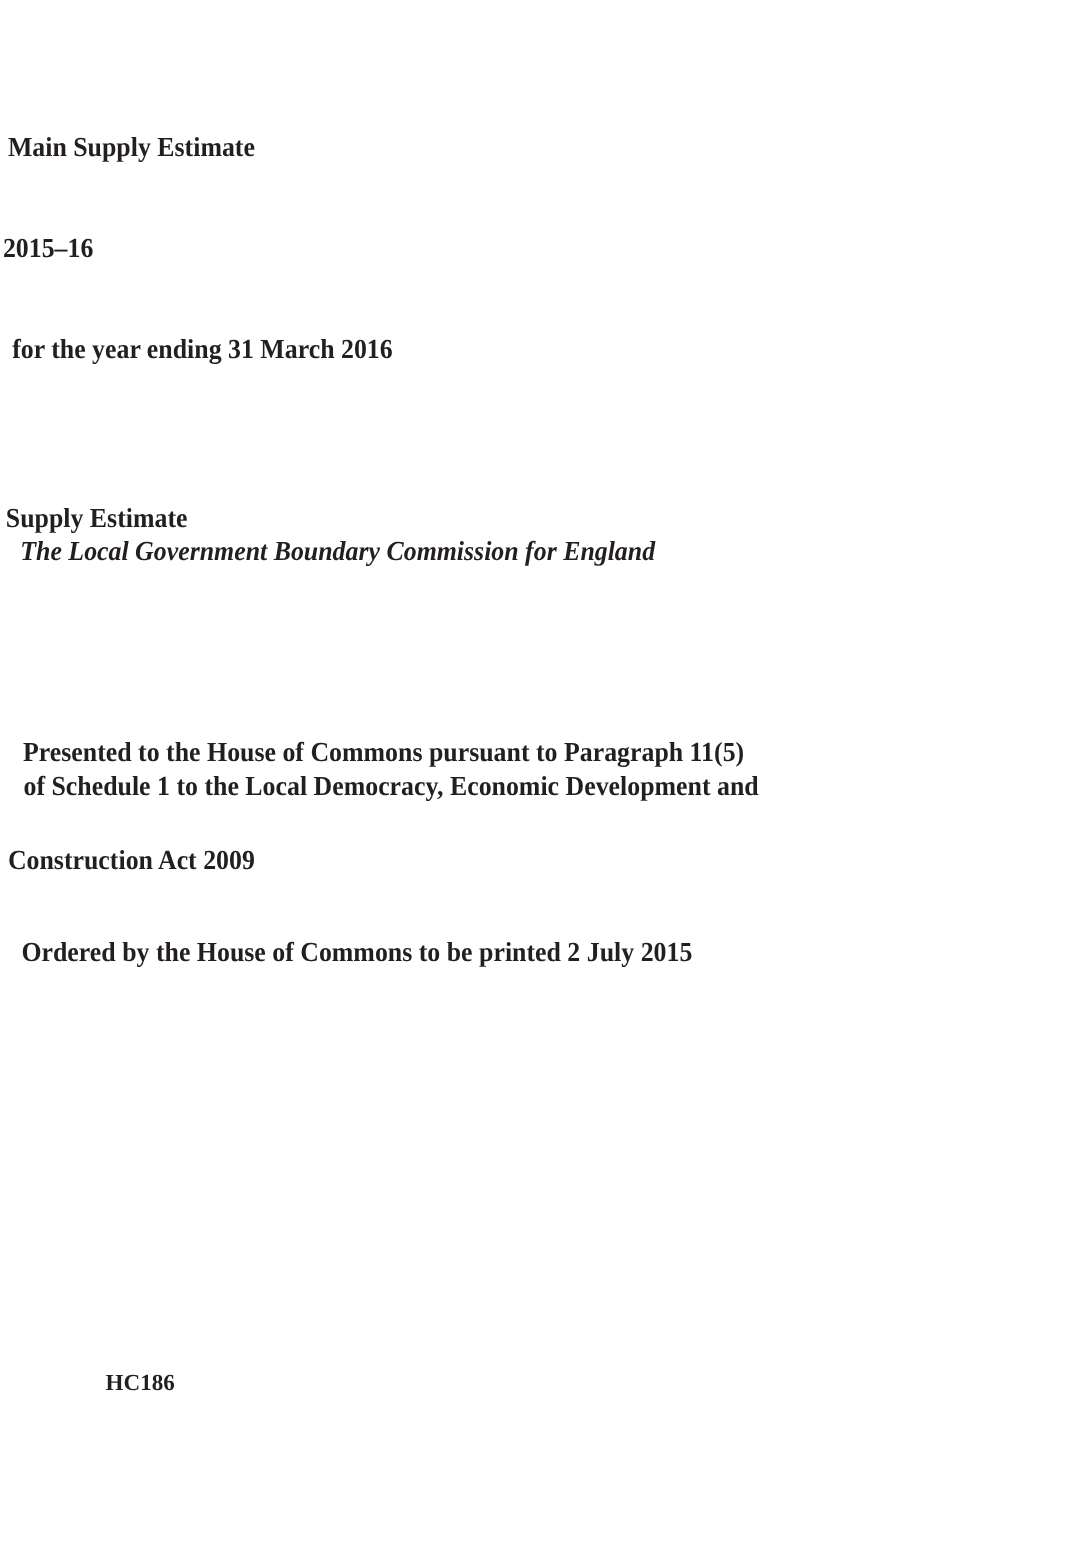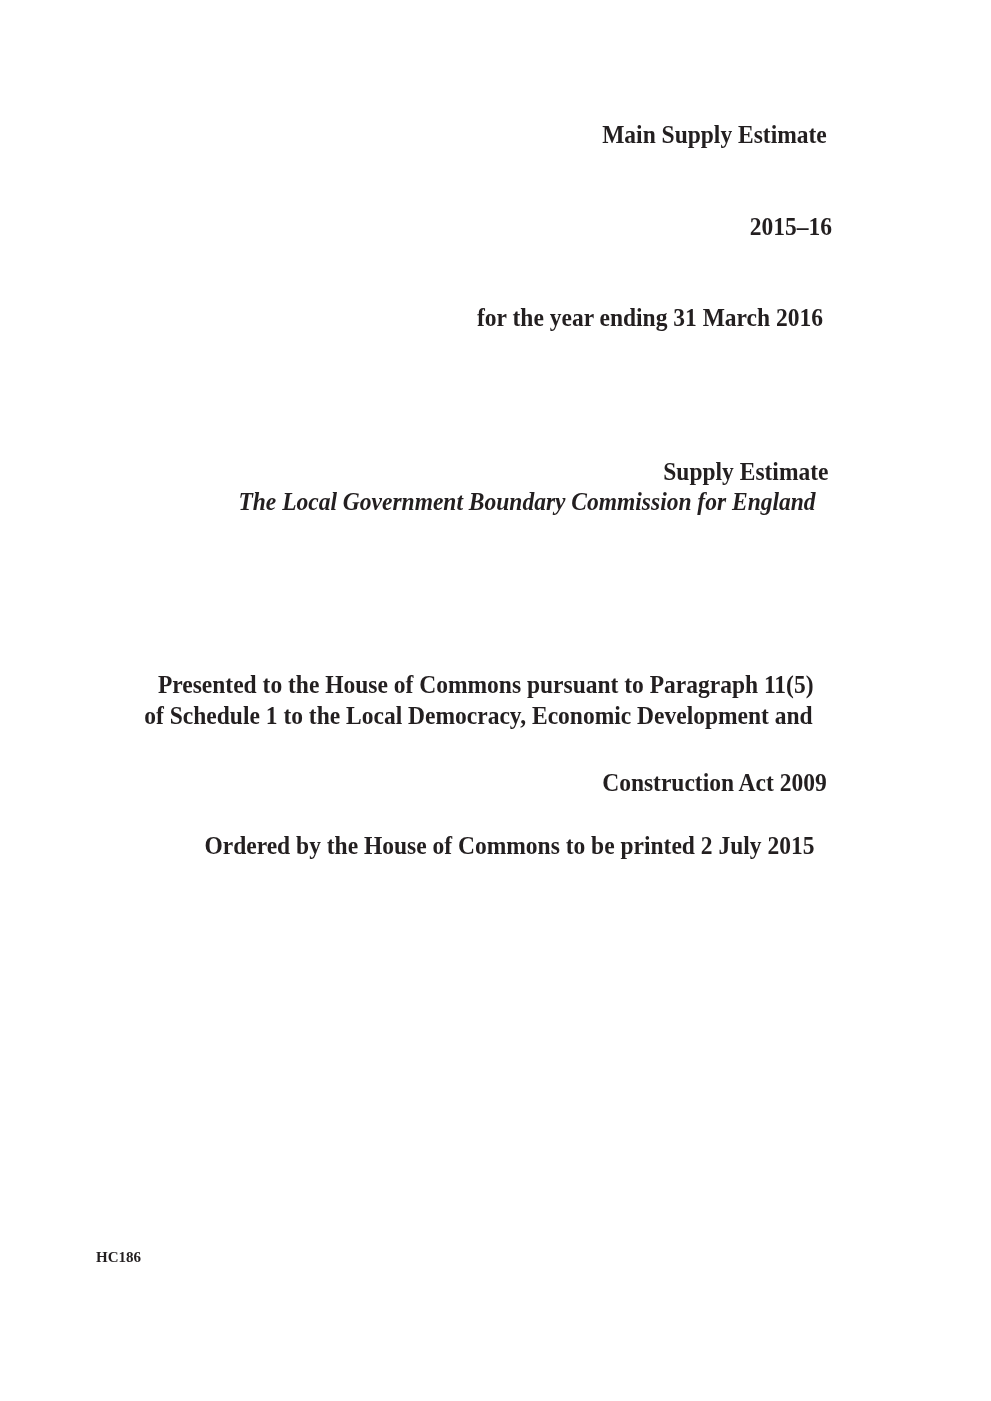--- a/index.html
+++ b/index.html
@@ -12,37 +12,37 @@
       height: 1401px;
       position: relative;
       overflow: hidden;
       font-family: "Liberation Serif", serif;
       color: #231f20;
     }
     .line {
       position: absolute;
       left: 0;
       width: 834px;
-      text-align: right;
+      text-align: left;
       font-weight: bold;
       font-size: 25px;
       line-height: 31px;
       white-space: nowrap;
     }
     .line span {
       display: inline-block;
       transform: scaleX(0.94);
       transform-origin: center;
     }
     .hc {
       position: absolute;
       left: 96px;
       top: 1248px;
       font-weight: bold;
-      font-size: 15px;
+      font-size: 21px;
       line-height: 18px;
       white-space: nowrap;
     }
   </style>
 </head>
 <body>
 
 <div>
 
   <div class="line" style="top:119px;">
@@ -71,19 +71,19 @@
       <span>Presented to the House of Commons pursuant to Paragraph 11(5)</span>
     </div>
     <div class="line" style="top:700px;">
       <span>of Schedule 1 to the Local Democracy, Economic Development and</span>
     </div>
     <div class="line" style="top:767px;">
       <span>Construction Act 2009</span>
     </div>
   </div>
 
-  <div class="line" style="top:830px;">
+  <div class="line" style="top:851px;">
     <span>Ordered by the House of Commons to be printed 2 July 2015</span>
   </div>
 
   <div class="hc">HC186</div>
 
 </div>
 
 </body></html>

